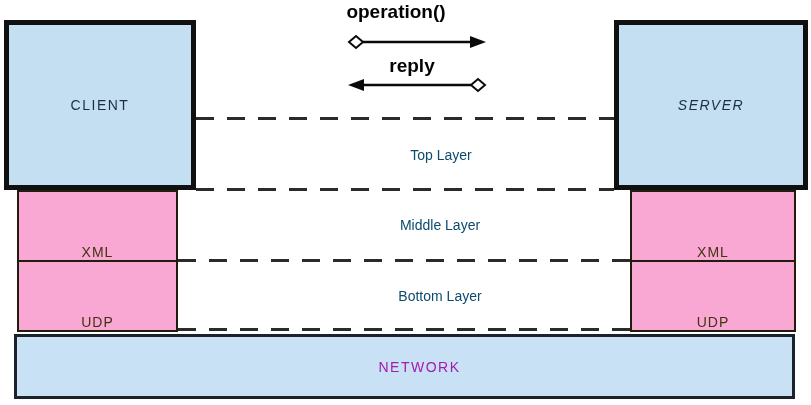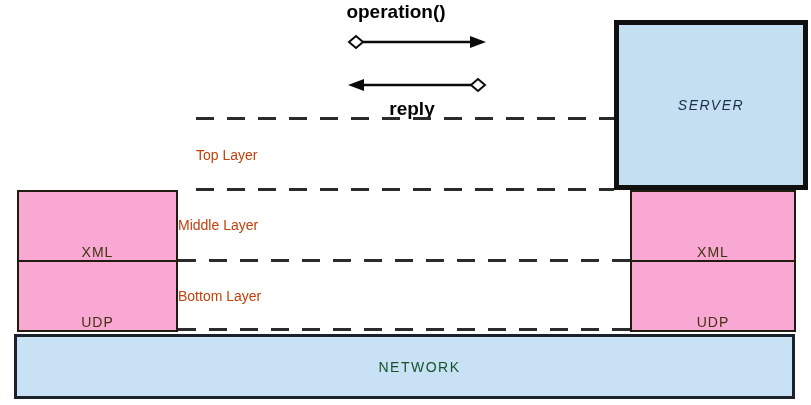--- a/index.html
+++ b/index.html
@@ -14,56 +14,59 @@
   .node {
     background:#c4def2; border:5px solid #101010;
     color:#1d2e47; font-size:14px; letter-spacing:1.5px;
   }
   .proto {
     background:#f9a8d4; border:2px solid #221b10;
     color:#44320f; font-size:14px; letter-spacing:1px;align-items:flex-end;
   }
   .network-bar {
     background:#c9e1f4; border:3px solid #1c222b;
-    color:#14532d; font-size:14px; letter-spacing:1.5px;padding-left:30px;
+    color:#a21caf; font-size:14px; letter-spacing:1.5px;padding-left:30px;
   }
   .dash {
     position:absolute; height:3px;
     background:repeating-linear-gradient(90deg, #2b2b2b 0 18px, transparent 18px 31px);
   }
   .layer-label {
-    position:absolute; font-size:14px; color:#c2410c;
+    position:absolute; text-align:center; font-size:14px; color:#0c4a6e;padding-left:36px;
   }
   .msg {
     position:absolute; text-align:center; font-weight:bold;
     font-size:19px; color:#030303;
   }
   .arrows { position:absolute; left:340px; top:28px; }
 </style>
 </head>
 <body>
 
 <div class="canvas">
 
   <div class="msg" style="left:314px; top:1px; width:164px;">operation()</div>
-  <div class="msg" style="left:330px; top:55px; width:164px;margin-top:43px;">reply</div>
+  <div class="msg" style="left:330px; top:55px; width:164px;">reply</div>
 
   <svg class="arrows" width="152" height="66" viewBox="0 0 152 66">
     <g>
       <line x1="23" y1="14" x2="131" y2="14" stroke="#0a0a0a" stroke-width="2.5"></line>
       <polygon points="9,14 16,8 23,14 16,20" fill="#ffffff" stroke="#0a0a0a" stroke-width="2"></polygon>
       <polygon points="146,14 130,8 130,20" fill="#0a0a0a"></polygon>
     </g>
     <g>
       <line x1="23" y1="57" x2="131" y2="57" stroke="#0a0a0a" stroke-width="2.5"></line>
       <polygon points="8,57 24,51 24,63" fill="#0a0a0a"></polygon>
       <polygon points="131,57 138,51 145,57 138,63" fill="#ffffff" stroke="#0a0a0a" stroke-width="2"></polygon>
     </g>
   </svg>
 
+  <div class="box node" style="left:4px; top:20px; width:192px; height:170px;">
+    <span>CLIENT</span>
+  </div>
   <div class="box proto" style="left:17px; top:190px; width:161px; height:72px;">
     <span>XML</span>
   </div>
   <div class="box proto" style="left:17px; top:260px; width:161px; height:72px;">
     <span>UDP</span>
   </div>
 
   <div class="box node" style="left:614px; top:20px; width:194px; height:170px;font-style:italic;">
     <span>SERVER</span>
   </div>

